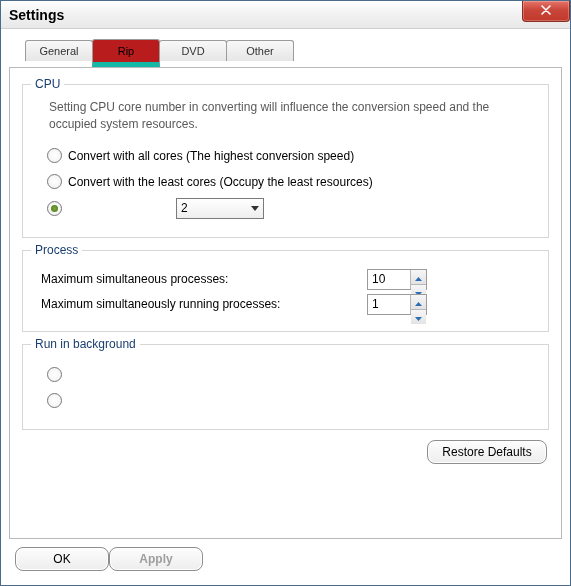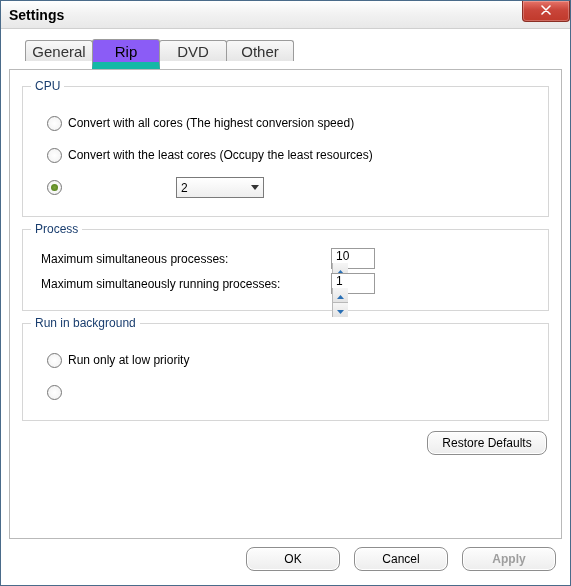--- a/index.html
+++ b/index.html
@@ -62,32 +62,32 @@
   }
   .tab {
     width: 66px; height: 20px;
     border: 1px solid #9b9b9b;
     border-bottom: none;
     border-top-left-radius: 3px;
     border-top-right-radius: 3px;
     margin-right: 0px;
     background: linear-gradient(#f8f8f8, #e6e6e6);
     display: flex; align-items: center; justify-content: center;
-    font-size: 15px;
+    font-size: 11px;
     color: #333;
     cursor: pointer;
     position: relative;
     top: 1px;
   }
   .tab + .tab { margin-left: -1px; }
   .tab.active {
-    background: #8b5cf6;
+    background: #b91c1c;
     height: 22px;
     top: 0;
-    border-bottom: 7px solid #14b8a6;
+    border-bottom: 5px solid #14b8a6;
     z-index: 3;
     font-weight: normal;
     color: #000;
     text-align: right;
   }
 
   .tabpanel {
     border: 1px solid #b9b9b9;
     flex: 1;
     position: relative;
@@ -115,21 +115,21 @@
   }
 
   .desc {
     color: #5a5a5a;
     margin: 0 8px 12px 16px;
     line-height: 1.45;
   }
 
   .radio-row {
     display: flex; align-items: center;
-    margin: 12px 0 6px 14px;
+    margin: 6px 0 6px 14px;
     min-height: 20px;
   }
   .radio {
     width: 13px; height: 13px;
     border-radius: 50%;
     border: 1px solid #777;
     margin-right: 6px;
     position: relative;
     background: radial-gradient(#ffffff, #f0f0f0);
     flex-shrink: 0;
@@ -140,20 +140,21 @@
     left: 3px; top: 3px;
     width: 7px; height: 7px;
     background: radial-gradient(#7aa43a, #4d7a17);
     border-radius: 50%;
   }
   .radio-label { color: #000; }
 
   .row-flex {
     display: flex; align-items: center;
     margin: 4px 0 4px 8px;
+    gap: 36px;
   }
   .row-flex .lbl { width: 290px; color: #000; }
 
   
   .dropdown {
     display: inline-flex; align-items: center;
     border: 1px solid #7a7a7a;
     height: 19px;
     width: 86px;
     background: linear-gradient(#ffffff, #eeeeee);
@@ -171,21 +172,20 @@
     display: flex; align-items: center; justify-content: center;
   }
   .dropdown .arrow svg { width: 8px; height: 5px; }
 
   
   .spinner {
     display: inline-flex;
     align-items: stretch;
     border: 1px solid #9b9b9b;
     height: 19px;
-    flex-direction: column;
   }
   .spinner .spin-input {
     width: 34px;
     padding: 0 4px;
     font-size: 12px;
     display: flex; align-items: center;
     background: #fff;
   }
   .spinner .spin-btns {
     width: 15px;
@@ -222,21 +222,21 @@
     box-shadow: inset 0 0 0 1px #ffffff;
   }
   .btn.wide { min-width: 98px; }
   .btn.disabled {
     color: #9e9e9e;
     cursor: default;
     font-weight: bold;
   }
 
   .footer {
-    display: flex; justify-content: flex-end; gap: 14px;
+    display: flex; justify-content: flex-start; gap: 0;
     padding: 8px 6px 6px 6px;
   }
 </style>
 </head>
 <body>
 
 <div class="window">
   <div class="titlebar">
     <span class="title">Settings</span>
     <div class="close-btn">
@@ -254,20 +254,21 @@
       <div class="tab">General</div>
       <div class="tab active">Rip</div>
       <div class="tab">DVD</div>
       <div class="tab">Other</div>
     </div>
 
     <div class="tabpanel">
 
       <div class="groupbox">
         <span class="legend">CPU</span>
+        <div class="desc">Setting CPU core number in converting will influence the conversion speed and the occupied system resources.</div>
 
         <div class="radio-row">
           <span class="radio"></span>
           <span class="radio-label">Convert with all cores (The highest conversion speed)</span>
         </div>
 
         <div class="radio-row">
           <span class="radio"></span>
           <span class="radio-label">Convert with the least cores (Occupy the least resources)</span>
         </div>
@@ -325,34 +326,32 @@
             </span>
           </span>
         </div>
       </div>
 
       <div class="groupbox">
         <span class="legend">Run in background</span>
 
         <div class="radio-row">
           <span class="radio"></span>
-          <span class="radio-label">Run only at low priority</span>
         </div>
         <div class="radio-row">
           <span class="radio"></span>
         </div>
       </div>
 
       <div class="restore-row">
         <span class="btn wide">Restore Defaults</span>
       </div>
 
       <div class="spacer"></div>
     </div>
 
     <div class="footer">
       <span class="btn">OK</span>
-      <span class="btn">Cancel</span>
       <span class="btn disabled">Apply</span>
     </div>
 
   </div>
 </div>
 
 </body></html>

